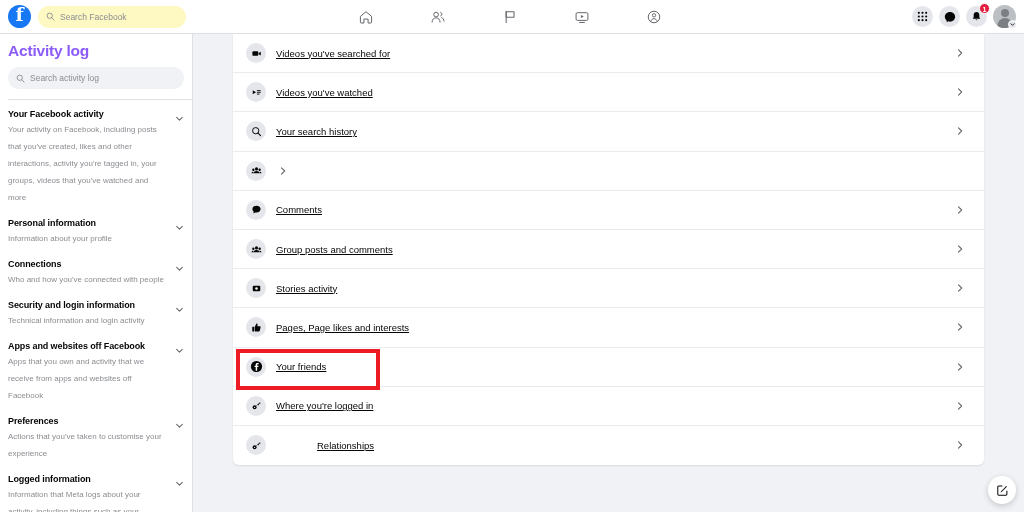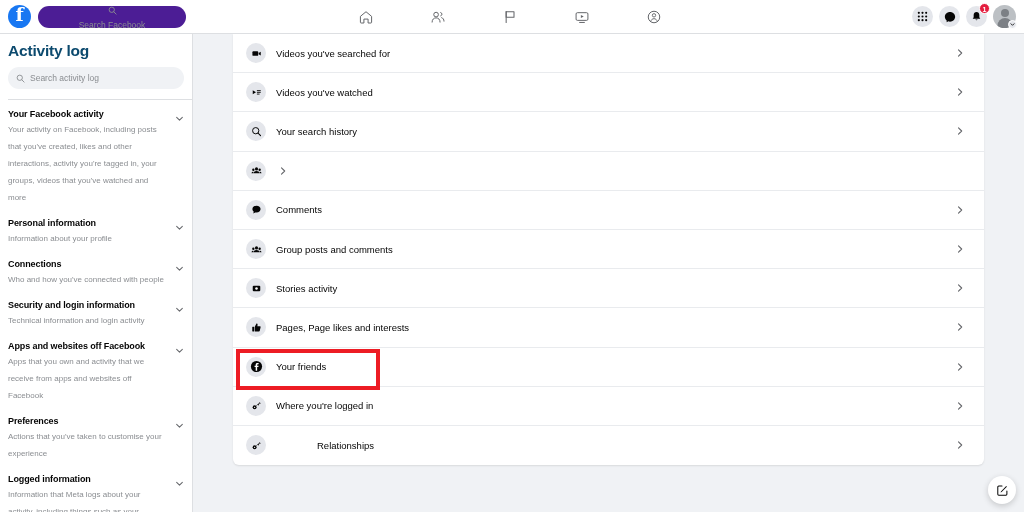--- a/index.html
+++ b/index.html
@@ -24,22 +24,22 @@
     width: 23px; height: 23px; border-radius: 50%;
     background: #1877f2; position: relative; flex: none;
   }
   .fb-logo::after {
     content: "f"; position: absolute; left: 0; right: 0; top: -2px;
     text-align: center; color: #fff; font-size: 19px; font-weight: 700;
     font-family: "DejaVu Serif", serif;
   }
   .nav-search {
     width: 148px; height: 22px; border-radius: 14px;
-    background: #4c1d95; display: flex; align-items: center;
-    padding: 0 8px; gap: 5px; flex-direction: column;
+    background: #fef9c3; display: flex; align-items: center;
+    padding: 0 8px; gap: 5px;
   }
   .nav-search .ph { font-size: 8.5px; color: #8a8d91; white-space: nowrap; }
   .nav-center {
     position: absolute; left: 330px; width: 360px;
     display: flex; justify-content: space-around; align-items: center;
   }
   .nav-icon-btn {
     width: 42px; height: 30px; display: flex;
     align-items: center; justify-content: center;
   }
@@ -85,21 +85,21 @@
   
   .sidebar {
     position: absolute; top: 34px; left: 0;
     width: 193px; height: 478px;
     background: #ffffff;
     border-right: 1px solid #dddfe2;
     padding: 0;
     overflow: hidden;
   }
   .sb-title {
-    font-size: 15.5px; font-weight: 700; color: #0c4a6e;
+    font-size: 15.5px; font-weight: 700; color: #8b5cf6;
     padding: 8px 16px 7px 8px; letter-spacing: -0.2px;
   }
   .sb-search {
     margin: 0 8px 10px 8px; height: 22px; border-radius: 14px;
     background: #f0f2f5; display: flex; align-items: center;
     padding: 0 8px; gap: 5px;
   }
   .sb-search .ph { font-size: 8.5px; color: #8a8d91; }
   .sb-divider { height: 1px; background: #dddfe2; margin: 0 0 8px 8px; }
 
@@ -152,21 +152,21 @@
     border-bottom: 1px solid #e9ebee;
     cursor: pointer; position: relative;
   }
   .row:last-child { border-bottom: none; gap: 41px; }
   .row-icon {
     width: 20px; height: 20px; border-radius: 50%;
     background: #e4e6eb; display: flex;
     align-items: center; justify-content: center;
     flex: none; margin-right: 10px;
   }
-  .row-label { font-size: 9.5px; color: #050505; flex: 1; }
+  .row-label { font-size: 9.5px; color: #050505; flex: 1; text-decoration: underline; }
   .row-chev { width: 14px; display: flex; justify-content: center; flex: none; }
 
   .highlight-box {
     position: absolute;
     left: 3px; top: 1px;
     width: 144px; height: 41px;
     border: 4px solid #ed1c24;
     pointer-events: none;
     z-index: 5;
   }

